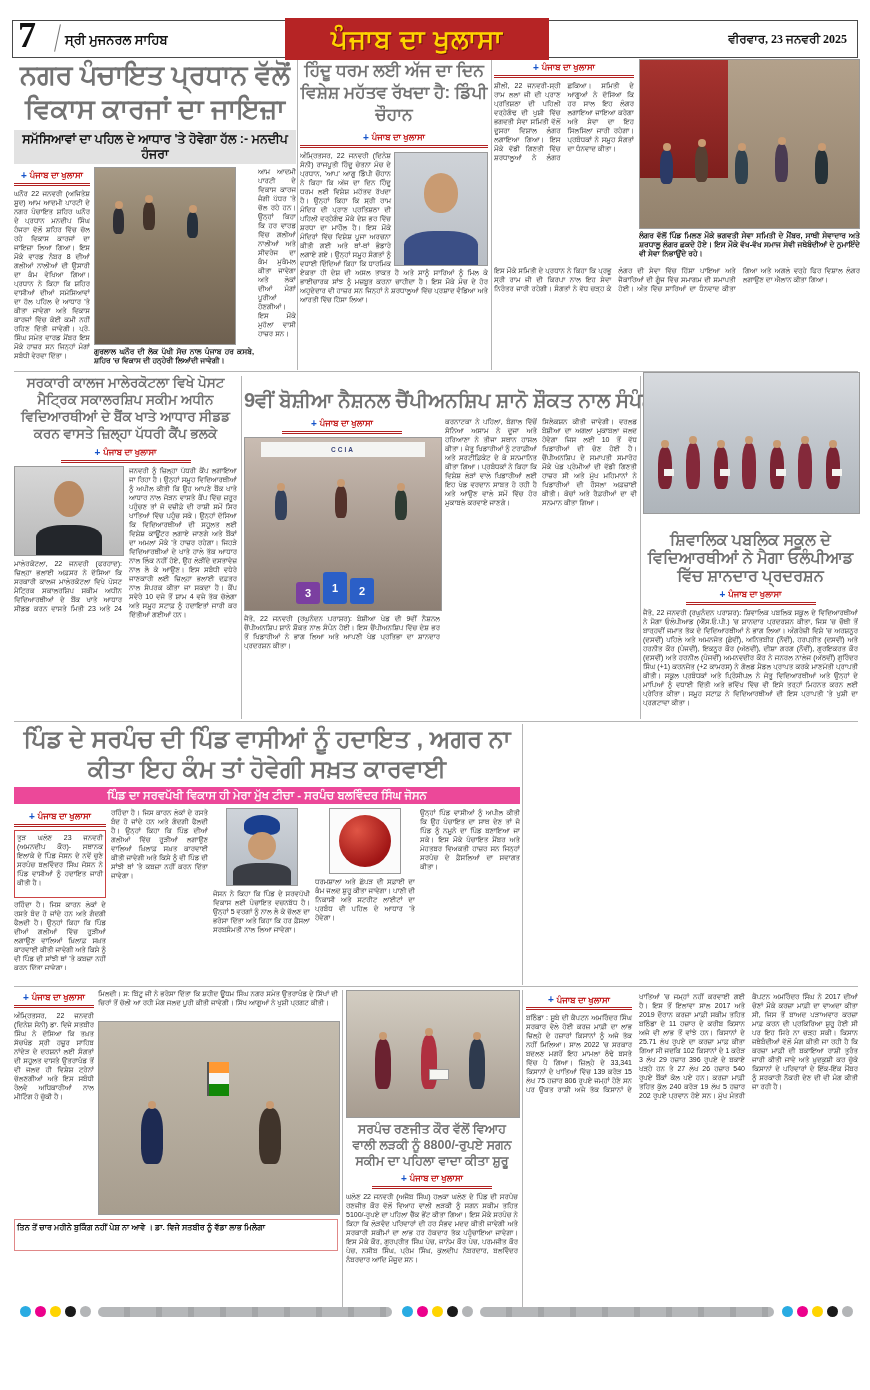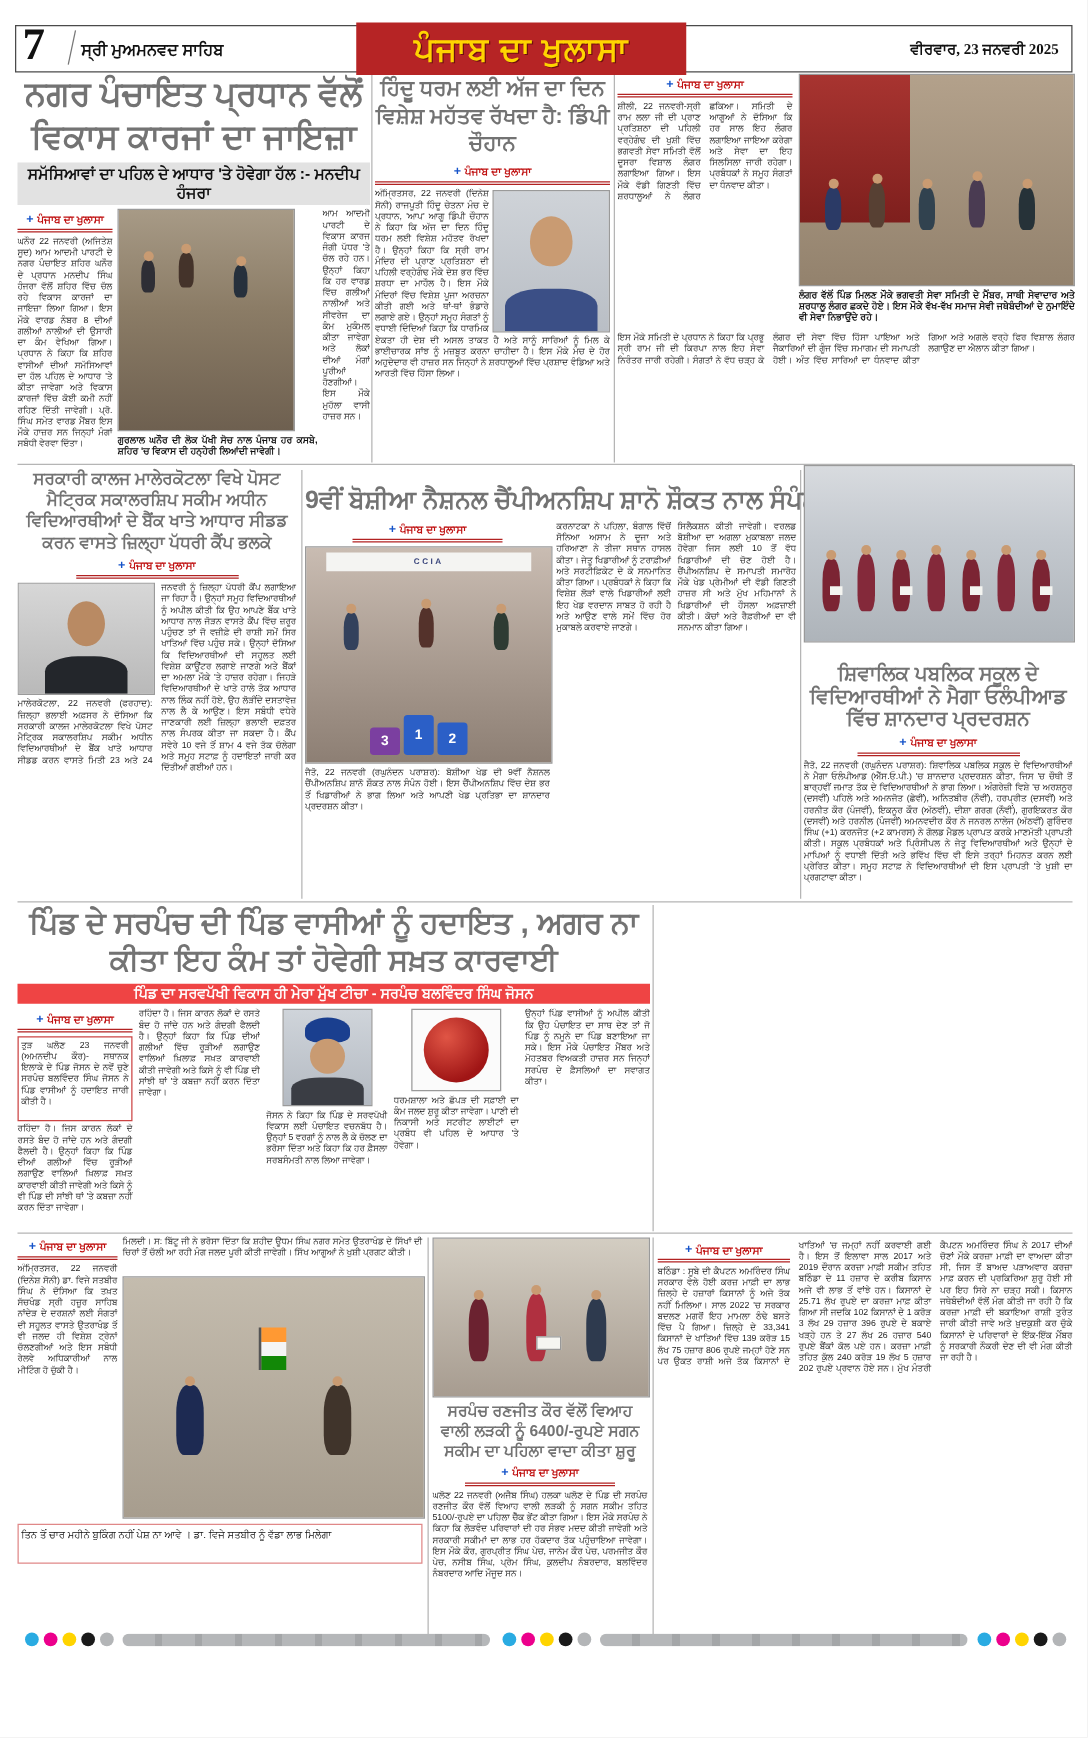--- a/index.html
+++ b/index.html
@@ -13,21 +13,21 @@
   .banner{position:absolute;left:272px;top:-3px;width:264px;height:42px;background:#b62425;display:flex;align-items:center;justify-content:center;}
   .banner span{color:#ffd400;font-size:26px;font-weight:bold;letter-spacing:1px;text-shadow:1px 1px 0 #6f0f10;}
   .mastdate{position:absolute;right:10px;top:11px;font-size:12px;font-weight:bold;font-family:"Liberation Serif",serif;}
   
   .vline{position:absolute;width:1px;background:#b5b5b5;}
   .hline{position:absolute;height:1px;background:#b5b5b5;}
   
   .art{position:absolute;}
   .hl{font-weight:bold;text-align:center;color:#737373;}
   .subhead{background:#e2e2e2;font-size:12.5px;font-weight:bold;text-align:center;padding:2px 1px;margin-top:4px;}
-  .bluebar{background:#ef4444;color:#fff;font-size:11.5px;font-weight:bold;text-align:center;padding:2px 12px;margin-top:3px;}
+  .bluebar{background:#ec4899;color:#fff;font-size:11.5px;font-weight:bold;text-align:center;padding:2px 12px;margin-top:3px;}
   .ptag{display:flex;align-items:center;justify-content:center;gap:3px;border-bottom:3px double #b22222;padding:1px 0 2px;margin:2px 0 3px;}
   .ptag .plus{color:#1553c9;font-weight:bold;font-size:10px;line-height:10px;}
   .ptag .pn{color:#c01111;font-weight:bold;font-size:8.5px;}
   .bt{font-size:7px;line-height:9px;text-align:justify;overflow:hidden;color:#1c1c1c;}
   .c2{columns:2;column-gap:7px;}
   .c3{columns:3;column-gap:7px;}
   .cap{font-size:7.5px;line-height:9px;font-weight:bold;text-align:justify;overflow:hidden;}
   .redbox{border:1.5px solid #cc4444;padding:2px;margin-bottom:2px;}
   
   .ph{position:relative;overflow:hidden;border:1px solid #9a9a9a;}
@@ -67,21 +67,21 @@
           background-image:repeating-linear-gradient(90deg,#b5b7b9 0 26px,#a4a6a8 26px 32px);}
 </style>
 </head>
 <body>
 
 <div class="page">
 
   <div class="mast">
     <div class="pageno">7</div>
     <div class="pagenoDiv"></div>
-    <div class="edition">ਸ੍ਰੀ ਮੁਅਮਨਵਦ ਸਾਹਿਬ</div>
+    <div class="edition">ਸ੍ਰੀ ਮੁਜਨਰਲ ਸਾਹਿਬ</div>
     <div class="banner">
       <span>ਪੰਜਾਬ ਦਾ ਖੁਲਾਸਾ</span>
     </div>
     <div class="mastdate">ਵੀਰਵਾਰ, 23 ਜਨਵਰੀ 2025</div>
   </div>
 
   <div class="vline" style="left:297px;top:60px;height:310px;"></div>
   <div class="vline" style="left:491px;top:60px;height:310px;"></div>
   <div class="hline" style="left:14px;top:371px;width:844px;"></div>
   <div class="vline" style="left:241px;top:376px;height:343px;"></div>
@@ -280,31 +280,31 @@
       </div>
       <div style="flex:1;">
         <div class="bt" style="height:30px;">ਮਿਲਦੀ। ਸ: ਬਿੱਟੂ ਜੀ ਨੇ ਭਰੋਸਾ ਦਿੱਤਾ ਕਿ ਸ਼ਹੀਦ ਊਧਮ ਸਿੰਘ ਨਗਰ ਸਮੇਤ ਉਤਰਾਖੰਡ ਦੇ ਸਿੱਖਾਂ ਦੀ ਚਿਰਾਂ ਤੋਂ ਚੱਲੀ ਆ ਰਹੀ ਮੰਗ ਜਲਦ ਪੂਰੀ ਕੀਤੀ ਜਾਵੇਗੀ। ਸਿੱਖ ਆਗੂਆਂ ਨੇ ਖੁਸ਼ੀ ਪ੍ਰਗਟ ਕੀਤੀ।</div>
         <div class="ph p10" style="width:100%;height:192px;margin-top:2px;">
           <span class="flag" style="left:108px;top:40px;"></span>
           <span class="pr" style="left:42px;top:86px;width:22px;height:56px;background:#1d2a52;"></span>
           <span class="pr" style="left:160px;top:86px;width:22px;height:56px;background:#40342b;"></span>
         </div>
       </div>
     </div>
-    <div class="redbox cap" style="margin-top:4px;height:26px;border-color:#e08888;font-weight:normal;font-size:8px;line-height:11px;">ਤਿਨ ਤੋਂ ਚਾਰ ਮਹੀਨੇ ਬੁਕਿੰਗ ਨਹੀਂ ਪੇਸ਼ ਨਾ ਆਵੇ । ਡਾ. ਵਿਜੇ ਸਤਬੀਰ ਨੂੰ ਵੱਡਾ ਲਾਭ ਮਿਲੇਗਾ</div>
+    <div class="redbox cap" style="margin-top:4px;height:26px;border-color:#e08888;font-weight:bold;font-size:8px;line-height:11px;">ਤਿਨ ਤੋਂ ਚਾਰ ਮਹੀਨੇ ਬੁਕਿੰਗ ਨਹੀਂ ਪੇਸ਼ ਨਾ ਆਵੇ । ਡਾ. ਵਿਜੇ ਸਤਬੀਰ ਨੂੰ ਵੱਡਾ ਲਾਭ ਮਿਲੇਗਾ</div>
   </div>
 
   <div class="art" style="left:346px;top:990px;width:172px;height:318px;">
     <div class="ph p11" style="width:172px;height:126px;">
       <span class="pr" style="left:28px;top:48px;width:16px;height:50px;background:#6b2230;"></span>
       <span class="pr" style="left:74px;top:44px;width:16px;height:54px;background:#b03040;"></span>
       <span class="pr" style="left:122px;top:48px;width:16px;height:50px;background:#2e3a4e;"></span>
       <span style="position:absolute;left:82px;top:78px;width:18px;height:9px;background:#f6f6f2;border:1px solid #999;"></span>
     </div>
-    <div class="hl" style="font-size:12.5px;line-height:16px;margin-top:3px;">ਸਰਪੰਚ ਰਣਜੀਤ ਕੌਰ ਵੱਲੋਂ ਵਿਆਹ ਵਾਲੀ ਲੜਕੀ ਨੂੰ 6400/-ਰੁਪਏ ਸਗਨ ਸਕੀਮ ਦਾ ਪਹਿਲਾ ਵਾਦਾ ਕੀਤਾ ਸ਼ੁਰੂ</div>
+    <div class="hl" style="font-size:12.5px;line-height:16px;margin-top:3px;">ਸਰਪੰਚ ਰਣਜੀਤ ਕੌਰ ਵੱਲੋਂ ਵਿਆਹ ਵਾਲੀ ਲੜਕੀ ਨੂੰ 8800/-ਰੁਪਏ ਸਗਨ ਸਕੀਮ ਦਾ ਪਹਿਲਾ ਵਾਦਾ ਕੀਤਾ ਸ਼ੁਰੂ</div>
     <div class="ptag" style="width:120px;margin:3px auto;">
       <span class="plus">+</span>
       <span class="pn">ਪੰਜਾਬ ਦਾ ਖੁਲਾਸਾ</span>
     </div>
     <div class="bt" style="height:128px;">ਘਲੋਣ 22 ਜਨਵਰੀ (ਅਜੈਬ ਸਿੰਘ) ਹਲਕਾ ਘਲੋਣ ਦੇ ਪਿੰਡ ਦੀ ਸਰਪੰਚ ਰਣਜੀਤ ਕੌਰ ਵੱਲੋਂ ਵਿਆਹ ਵਾਲੀ ਲੜਕੀ ਨੂੰ ਸਗਨ ਸਕੀਮ ਤਹਿਤ 5100/-ਰੁਪਏ ਦਾ ਪਹਿਲਾ ਚੈੱਕ ਭੇਂਟ ਕੀਤਾ ਗਿਆ। ਇਸ ਮੌਕੇ ਸਰਪੰਚ ਨੇ ਕਿਹਾ ਕਿ ਲੋੜਵੰਦ ਪਰਿਵਾਰਾਂ ਦੀ ਹਰ ਸੰਭਵ ਮਦਦ ਕੀਤੀ ਜਾਵੇਗੀ ਅਤੇ ਸਰਕਾਰੀ ਸਕੀਮਾਂ ਦਾ ਲਾਭ ਹਰ ਹੱਕਦਾਰ ਤੱਕ ਪਹੁੰਚਾਇਆ ਜਾਵੇਗਾ। ਇਸ ਮੌਕੇ ਕੌਰ, ਗੁਰਪ੍ਰੀਤ ਸਿੰਘ ਪੇਚ, ਜਾਨੇਮ ਕੌਰ ਪੇਚ, ਪਰਮਜੀਤ ਕੌਰ ਪੇਚ, ਨਸੀਬ ਸਿੰਘ, ਪ੍ਰੇਮ ਸਿੰਘ, ਕੁਲਦੀਪ ਨੰਬਰਦਾਰ, ਬਲਵਿੰਦਰ ਨੰਬਰਦਾਰ ਆਦਿ ਮੌਜੂਦ ਸਨ।</div>
   </div>
 
   <div class="dots" style="left:20px;top:1306px;">
     <span class="dot" style="background:#29abe2;"></span>
     <span class="dot" style="background:#ec008c;"></span>

